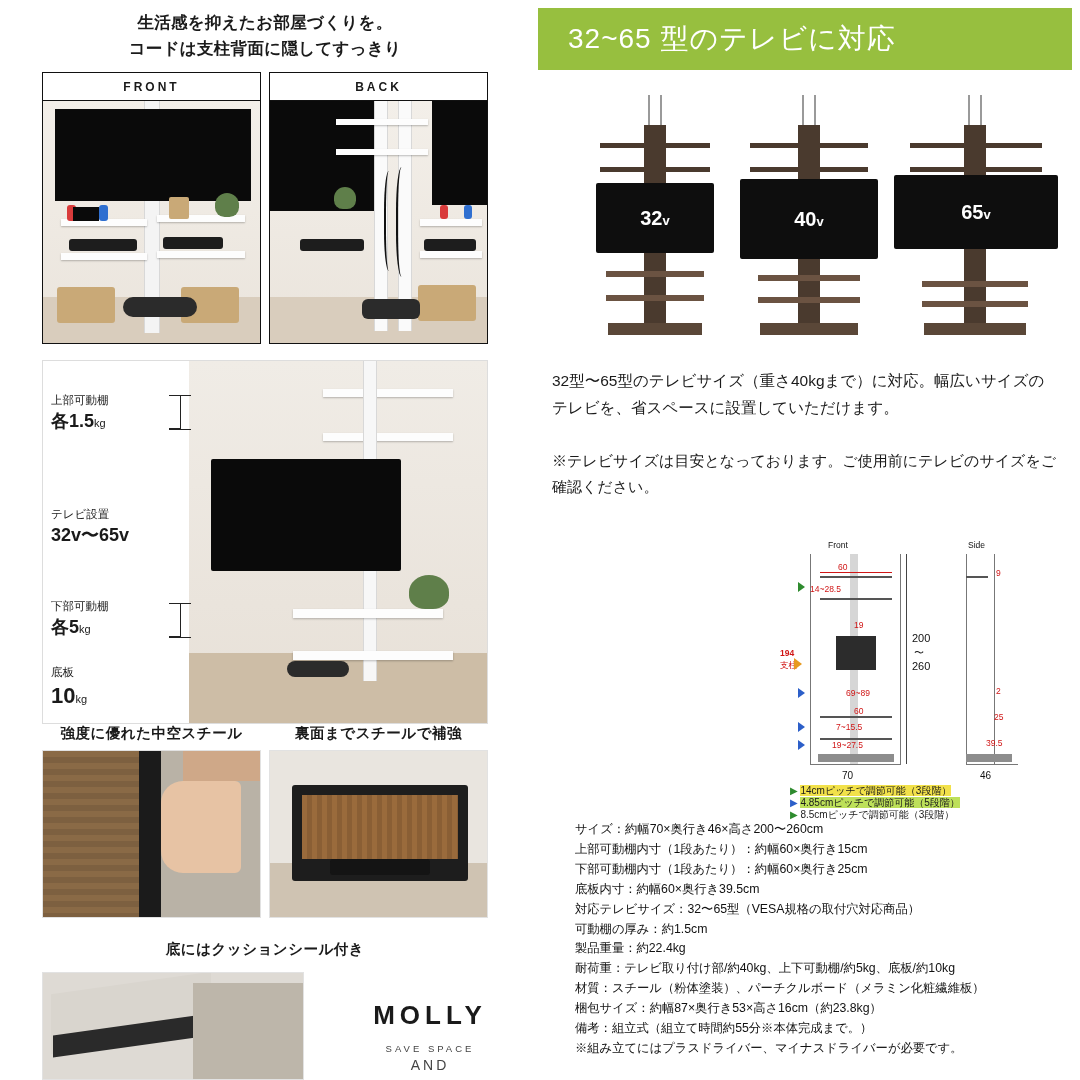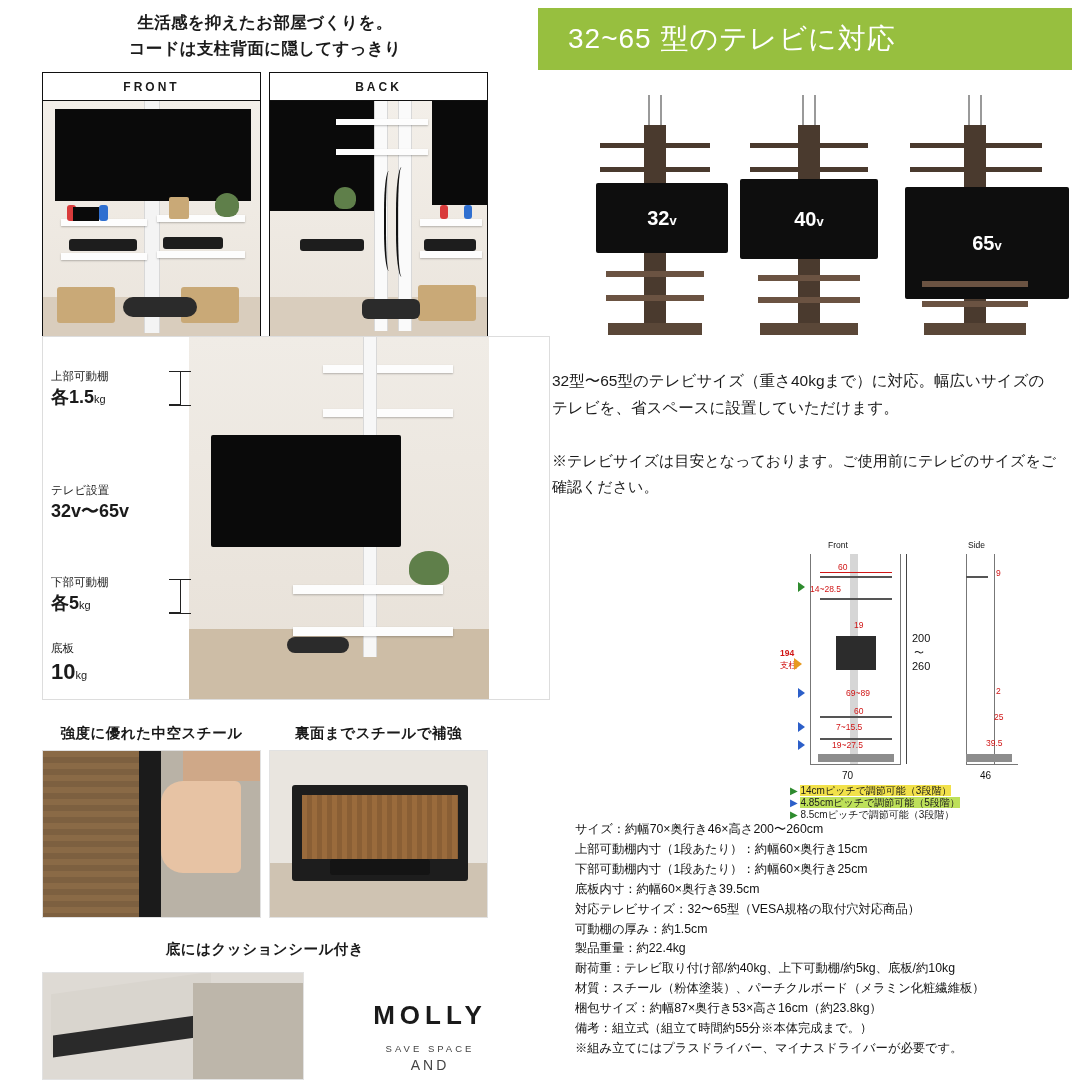--- a/index.html
+++ b/index.html
@@ -45,21 +45,21 @@
   .pole { position:absolute; background:#f4f4f4; border-left:1px solid #d8d8d8; border-right:1px solid #d8d8d8;}
   .basket { position:absolute; background:#c9a977; border-radius:3px; }
   .soundbar { position:absolute; background:#2b2b2b; border-radius:14px; }
   .console { position:absolute; background:#1d1d1d; border-radius:3px; }
   .plant { position:absolute; background:#5f7f4a; border-radius:50% 50% 40% 40%; }
   .switch-red { position:absolute; background:#d93b3b; }
   .switch-blue { position:absolute; background:#2f6fd0; }
   .cable { position:absolute; border-left:2px solid #111; border-radius:40%; }
 
   
-  .spec-wrap { position:absolute; left:42px; top:336px; width:508px; height:364px; border:1px solid #ddd; overflow:hidden; }
+  .spec-wrap { position:absolute; left:42px; top:360px; width:446px; height:364px; border:1px solid #ddd; overflow:hidden; }
   .spec-room { position:absolute; left:146px; top:0; width:300px; height:364px; background:linear-gradient(#f0ece6,#e7e0d7); }
   .spec-floor { position:absolute; left:146px; bottom:0; width:300px; height:70px; background:#cdbda6; }
   .spec-left { position:absolute; left:0; top:0; width:146px; height:364px; background:#ffffff; }
   .lbl { position:absolute; left:8px; font-size:11.5px; line-height:1.35; }
   .lbl b { font-size:18px;margin-top:16px; }
   .lbl .unit { font-size:11px; }
   .brace { position:absolute; border:1px solid #222; border-left:none; width:12px; }
   .tick { position:absolute; background:#222; height:1px; width:22px; }
 
   
@@ -266,21 +266,21 @@
     </div>
 
     <div class="tv-row">
 
       <div class="tvset" style="left:28px;width:150px;height:250px;">
         <div class="thin-rod" style="left:70px;top:0;height:40px;"></div>
         <div class="thin-rod" style="left:82px;top:0;height:40px;"></div>
         <div class="stand-post" style="left:66px;top:30px;width:22px;height:200px;"></div>
         <div class="stand-bar" style="left:22px;top:48px;width:110px;height:5px;"></div>
         <div class="stand-bar" style="left:22px;top:72px;width:110px;height:5px;"></div>
-        <div class="tv-screen" style="left:18px;top:88px;width:132px;height:70px;justify-content:center;">
+        <div class="tv-screen" style="left:18px;top:88px;width:118px;height:70px;justify-content:center;">
           <span class="sz"><span>32</span><i>v</i></span>
         </div>
         <div class="stand-shelf" style="left:28px;top:176px;width:98px;height:6px;"></div>
         <div class="stand-shelf" style="left:28px;top:200px;width:98px;height:6px;"></div>
         <div class="stand-base" style="left:30px;top:228px;width:94px;height:12px;"></div>
       </div>
 
       <div class="tvset" style="left:178px;width:160px;height:250px;">
         <div class="thin-rod" style="left:74px;top:0;height:40px;"></div>
         <div class="thin-rod" style="left:86px;top:0;height:40px;"></div>
@@ -294,21 +294,21 @@
         <div class="stand-shelf" style="left:30px;top:202px;width:102px;height:6px;"></div>
         <div class="stand-base" style="left:32px;top:228px;width:98px;height:12px;"></div>
       </div>
 
       <div class="tvset" style="left:340px;width:172px;height:250px;">
         <div class="thin-rod" style="left:78px;top:0;height:40px;"></div>
         <div class="thin-rod" style="left:90px;top:0;height:40px;"></div>
         <div class="stand-post" style="left:74px;top:30px;width:22px;height:200px;"></div>
         <div class="stand-bar" style="left:20px;top:48px;width:132px;height:5px;"></div>
         <div class="stand-bar" style="left:20px;top:72px;width:132px;height:5px;"></div>
-        <div class="tv-screen" style="left:15px;top:80px;width:164px;height:112px;margin-top:12px;">
+        <div class="tv-screen" style="left:4px;top:80px;width:164px;height:74px;">
           <span class="sz"><span>65</span><i>v</i></span>
         </div>
         <div class="stand-shelf" style="left:32px;top:186px;width:106px;height:6px;"></div>
         <div class="stand-shelf" style="left:32px;top:206px;width:106px;height:6px;"></div>
         <div class="stand-base" style="left:34px;top:228px;width:102px;height:12px;"></div>
       </div>
     </div>
 
     <div class="body-text" style="top:368px;">32型〜65型のテレビサイズ（重さ40kgまで）に対応。幅広いサイズのテレビを、省スペースに設置していただけます。</div>
     <div class="note-text" style="top:448px;">※テレビサイズは目安となっております。ご使用前にテレビのサイズをご確認ください。</div>

